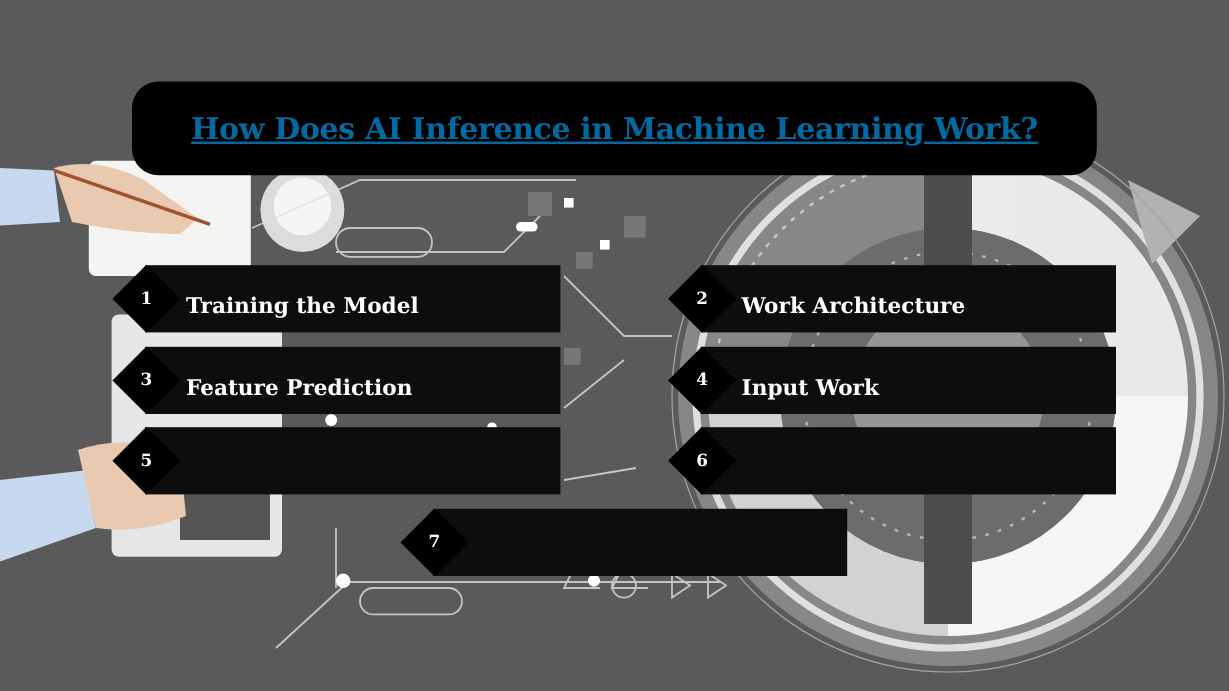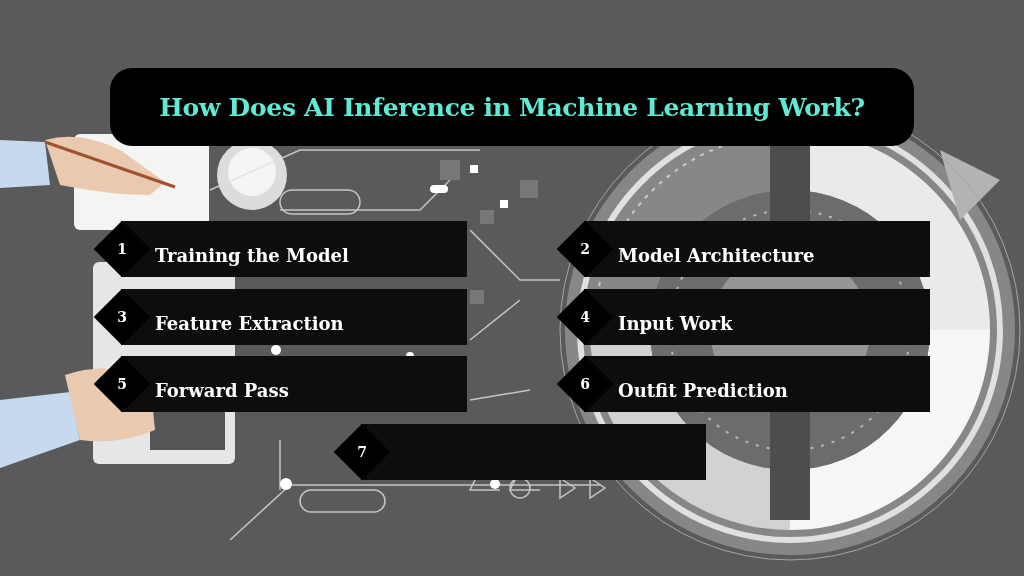--- a/index.html
+++ b/index.html
@@ -1,20 +1,20 @@
 <!DOCTYPE html>
 <html><head>
 <meta charset="utf-8">
 <style>
   html,body{margin:0;padding:0;}
   body{width:1024px;height:576px;overflow:hidden;background:#5a5a5a;position:relative;font-family:"DejaVu Serif","Liberation Serif",serif;}
   .bg{position:absolute;inset:0;overflow:hidden;}
   .circuit{position:absolute;left:0;top:0;width:1024px;height:576px;}
   .title-pill{position:absolute;left:110px;top:68px;width:804px;height:78px;background:#000;border-radius:22px;display:flex;align-items:center;justify-content:center;z-index:5;}
-  .title-text{color:#5eead4;font-weight:bold;font-size:25px;letter-spacing:-0.3px;}
+  .title-text{color:#0369a1;font-weight:bold;font-size:25px;letter-spacing:-0.3px;text-decoration:underline;}
   .item{position:absolute;height:56px;z-index:5;}
   .item .bar{position:absolute;left:27px;top:0;right:0;height:56px;background:#0d0d0d;}
   .item .diamond{position:absolute;left:0;top:0;width:56px;height:56px;}
   .item .diamond::before{content:"";position:absolute;left:8px;top:8px;width:40px;height:40px;background:#000;transform:rotate(45deg);}
   .item .num{position:absolute;left:0;top:0;width:56px;height:56px;display:flex;align-items:center;justify-content:center;color:#fff;font-weight:bold;font-size:14px;z-index:2;}
   .item .label{position:absolute;left:61px;top:0;height:68px;display:flex;align-items:center;color:#fff;font-weight:bold;font-size:18px;white-space:nowrap;}
 </style>
 </head>
 <body>
 
@@ -92,48 +92,46 @@
   <div class="bar"></div>
   <div class="diamond"></div>
   <span class="num">1</span>
   <span class="label">Training the Model</span>
 </div>
 
 <div class="item" style="left:94px;top:289px;width:373px;">
   <div class="bar"></div>
   <div class="diamond"></div>
   <span class="num">3</span>
-  <span class="label">Feature Extraction</span>
+  <span class="label">Feature Prediction</span>
 </div>
 
 <div class="item" style="left:94px;top:356px;width:373px;">
   <div class="bar"></div>
   <div class="diamond"></div>
   <span class="num">5</span>
-  <span class="label">Forward Pass</span>
 </div>
 
 <div class="item" style="left:557px;top:221px;width:373px;">
   <div class="bar"></div>
   <div class="diamond"></div>
   <span class="num">2</span>
-  <span class="label">Model Architecture</span>
+  <span class="label">Work Architecture</span>
 </div>
 
 <div class="item" style="left:557px;top:289px;width:373px;">
   <div class="bar"></div>
   <div class="diamond"></div>
   <span class="num">4</span>
   <span class="label">Input Work</span>
 </div>
 
 <div class="item" style="left:557px;top:356px;width:373px;">
   <div class="bar"></div>
   <div class="diamond"></div>
   <span class="num">6</span>
-  <span class="label">Outfit Prediction</span>
 </div>
 
 <div class="item" style="left:334px;top:424px;width:372px;">
   <div class="bar"></div>
   <div class="diamond"></div>
   <span class="num">7</span>
 </div>
 
 </body></html>

